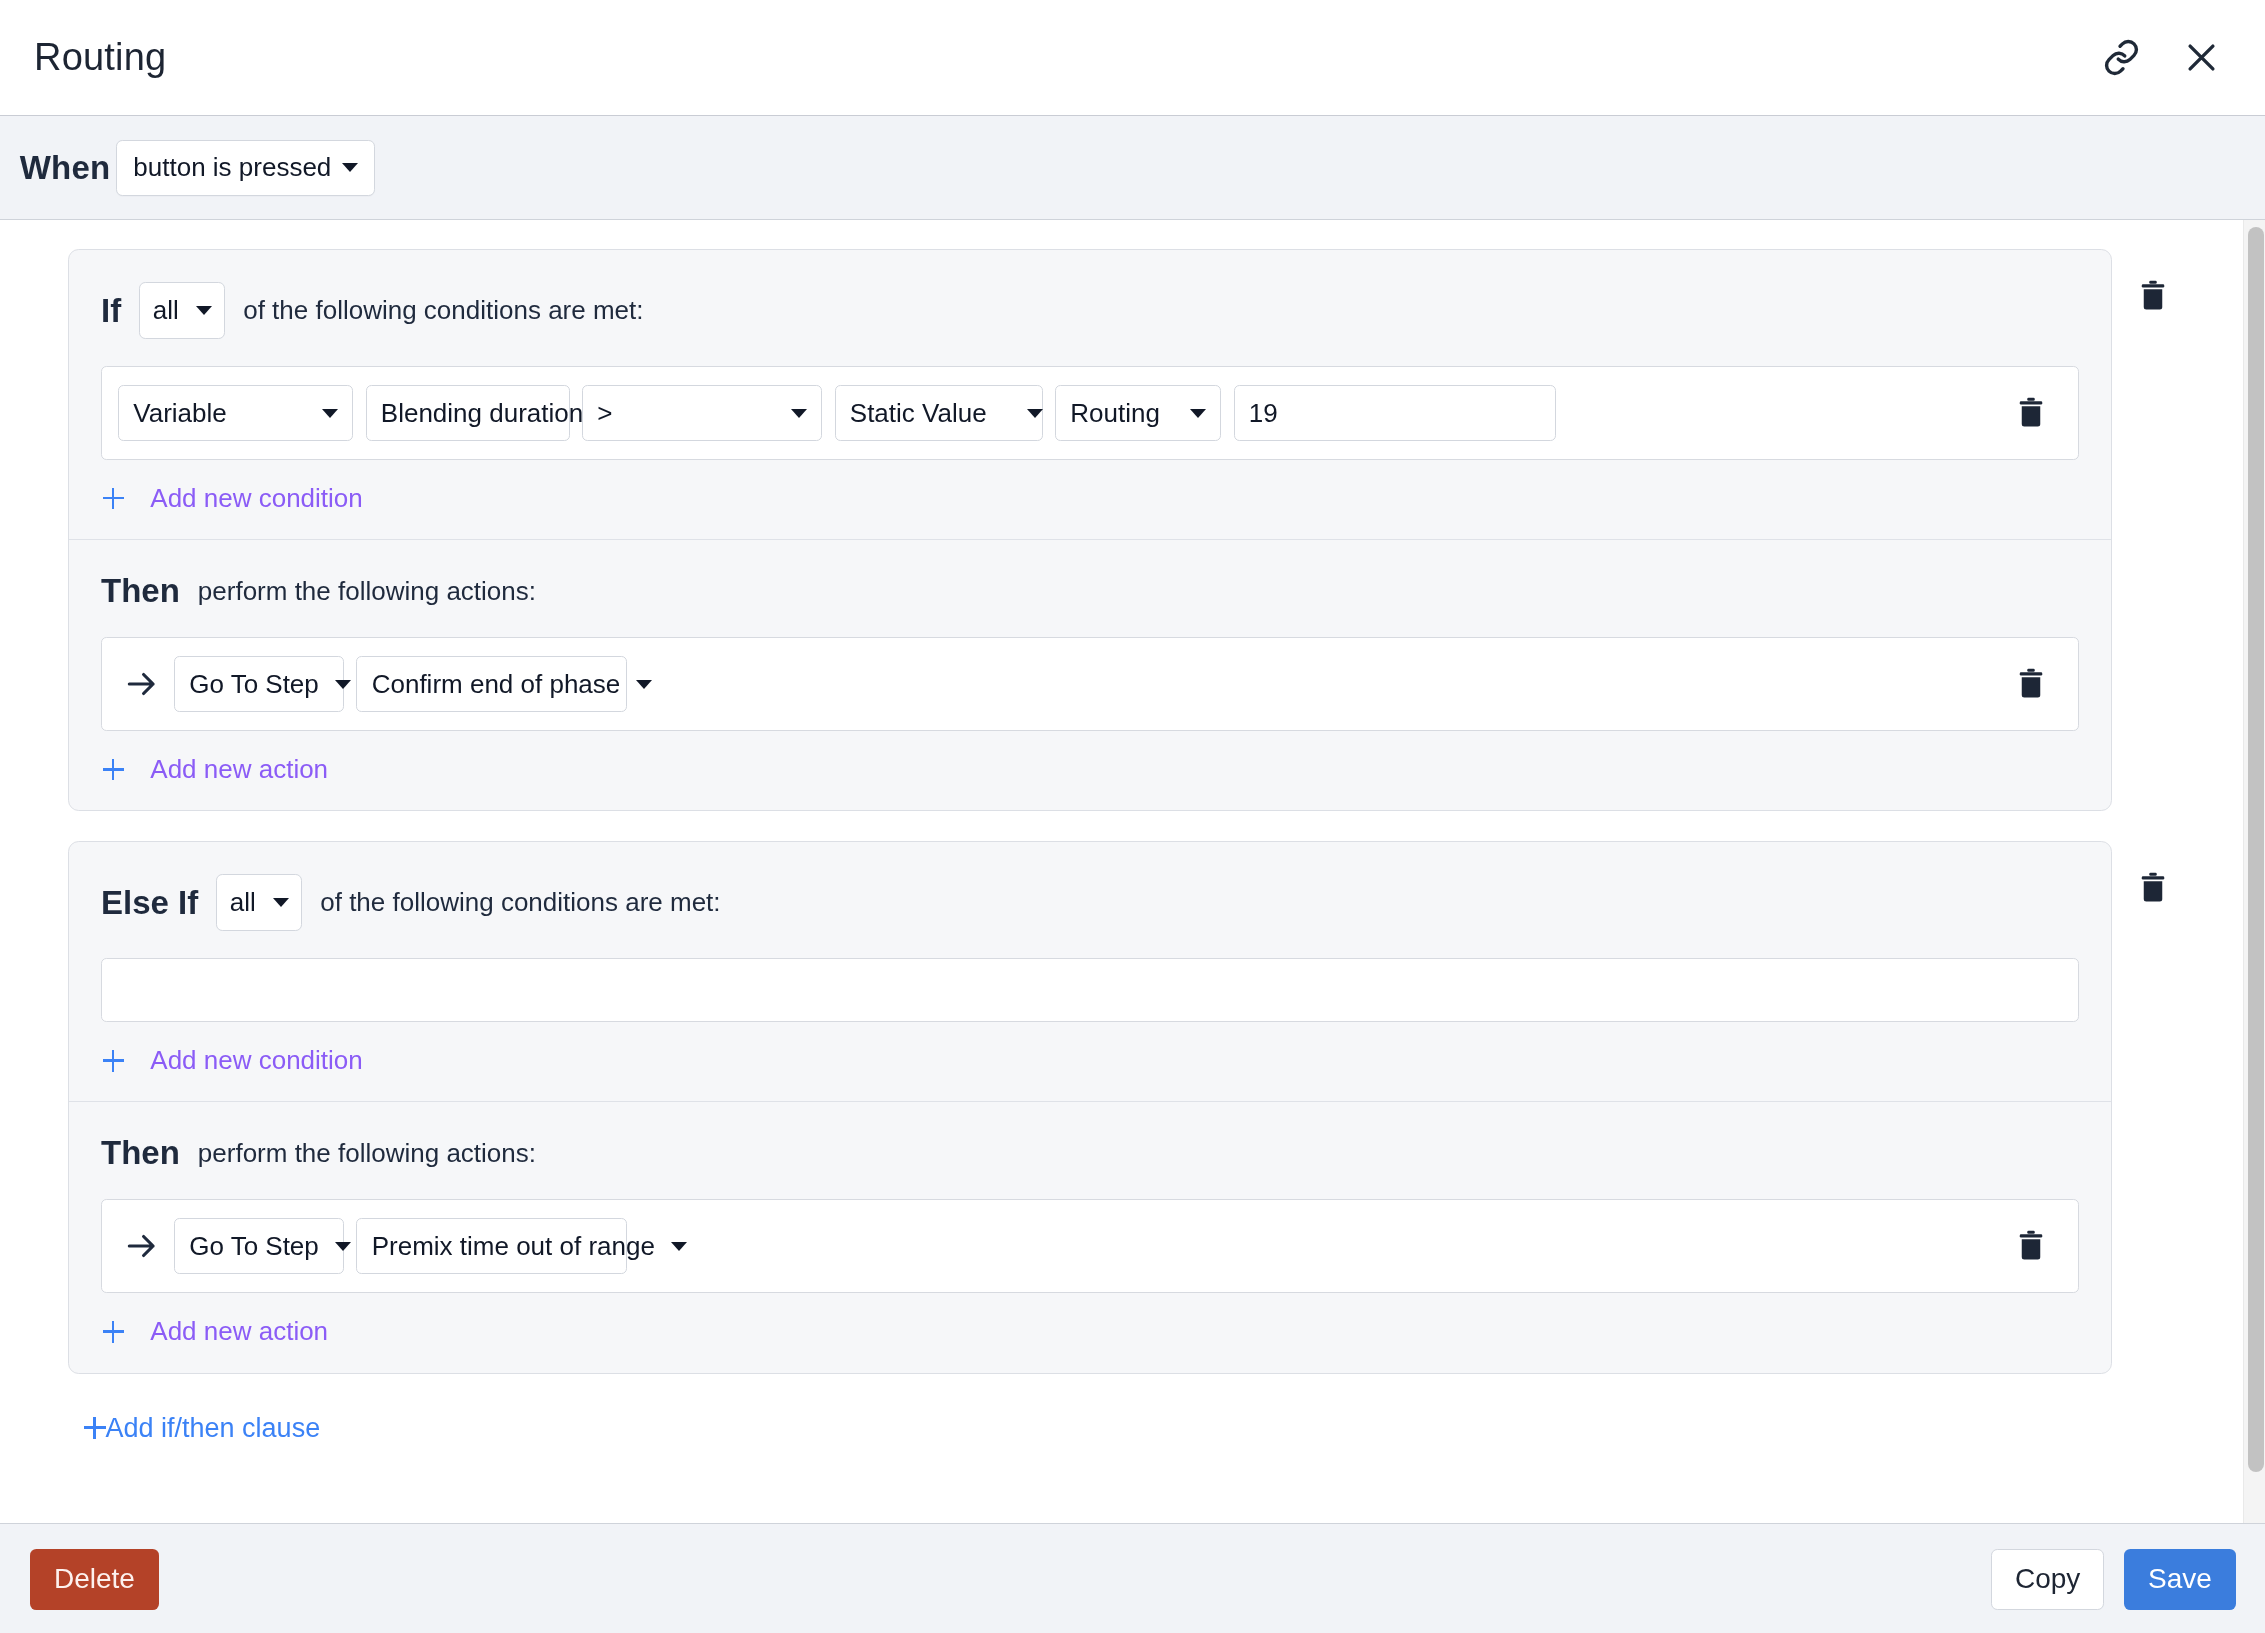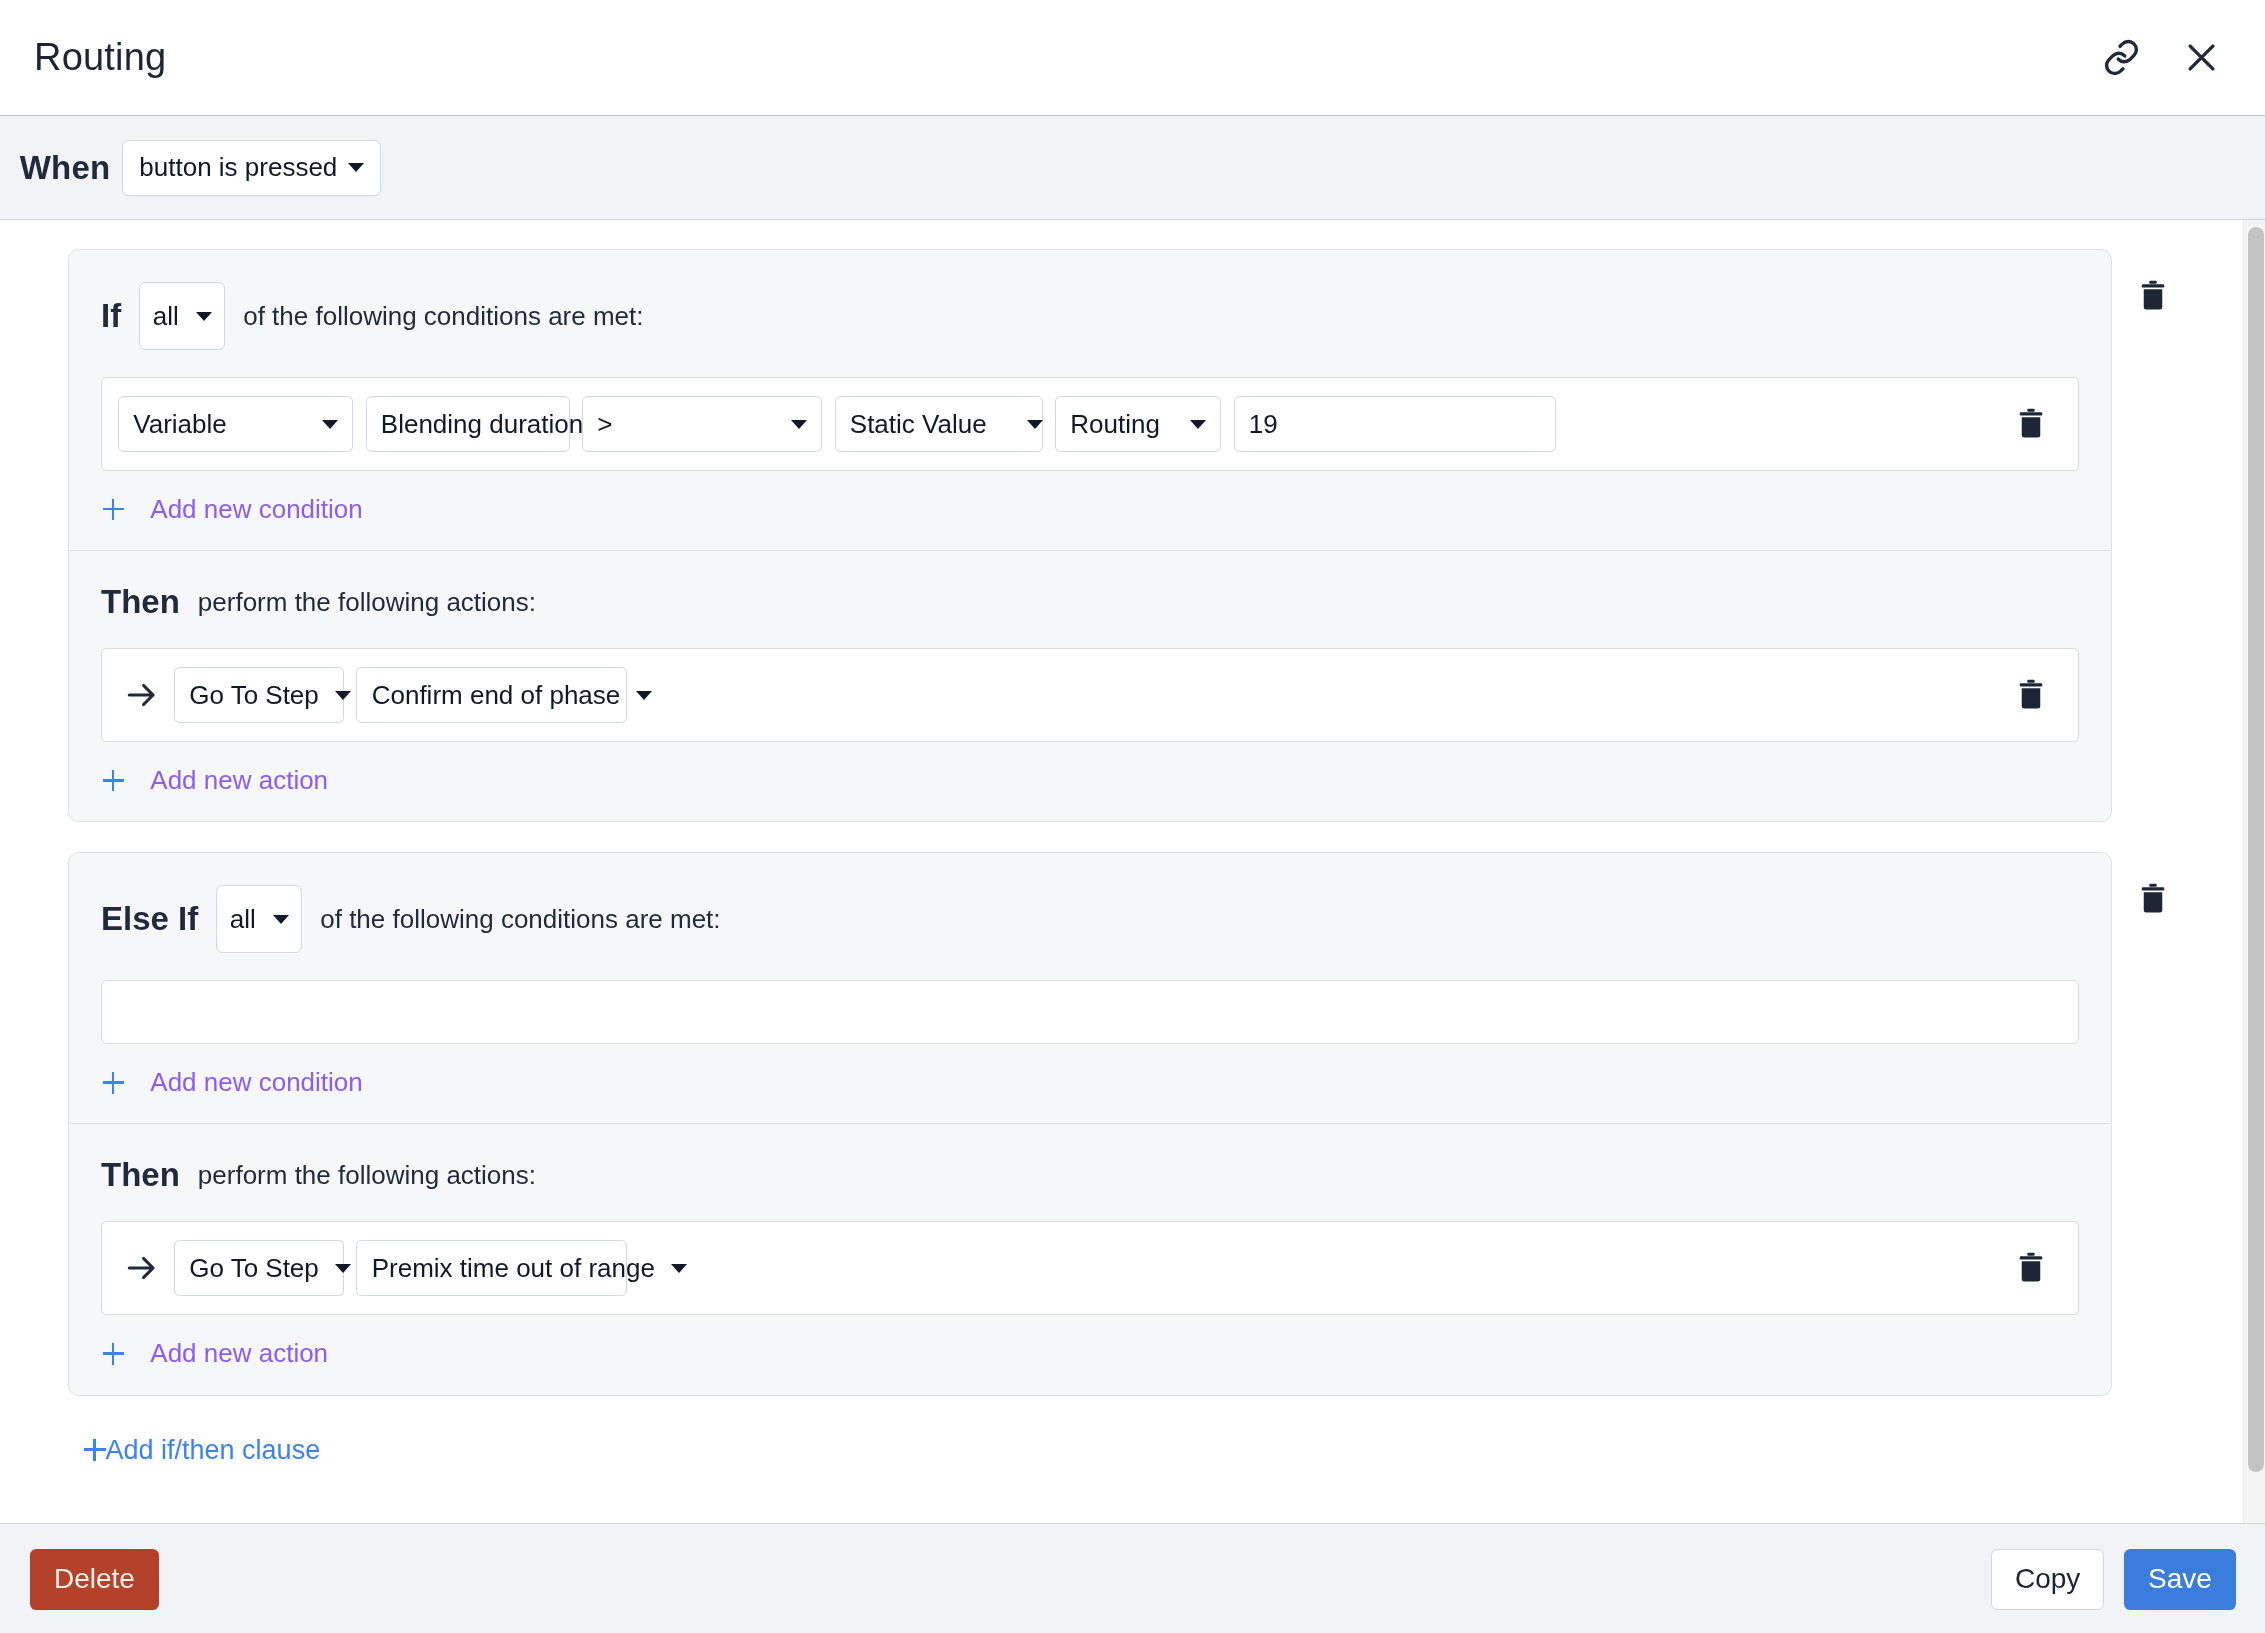--- a/index.html
+++ b/index.html
@@ -40,21 +40,21 @@
   .hicon svg { width: 100%; height: 100%; display: block; }
 
   
   .whenbar {
     flex: 0 0 104px;
     height: 104px;
     background: #f1f3f7;
     border-bottom: 1.8px solid #cfd3da;
     display: flex; align-items: center;
     padding-left: 19.7px;
-    gap: 12px;
+    gap: 6px;
   }
   .when-label {
     font-size: 33px; font-weight: 700; color: #1f2a3d;
     letter-spacing: 0.2px;
   }
   .pill-select {
     background: #fff;
     border: 0.9px solid #d3d7de;
     border-radius: 6.3px;
     height: 56px;
@@ -126,21 +126,21 @@
     display: flex; align-items: center; gap: 18px;
     margin-bottom: 27px;
   }
   .clause-kw {
     font-size: 33px; font-weight: 700; color: #1f2a3d;
   }
   .mini-select {
     background: #fff;
     border: 0.9px solid #d3d7de;
     border-radius: 6.3px;
-    height: 68px; min-width: 86px;
+    height: 57px; min-width: 86px;
     display: flex; align-items: center; justify-content: space-between;
     padding: 0 12.5px; gap: 12.5px;
     font-size: 26px; color: #111827;
     cursor: pointer;
   }
   .clause-sub { font-size: 26px; color: #1f2a3d; }
 
   
   .row-box {
     background: #ffffff;

